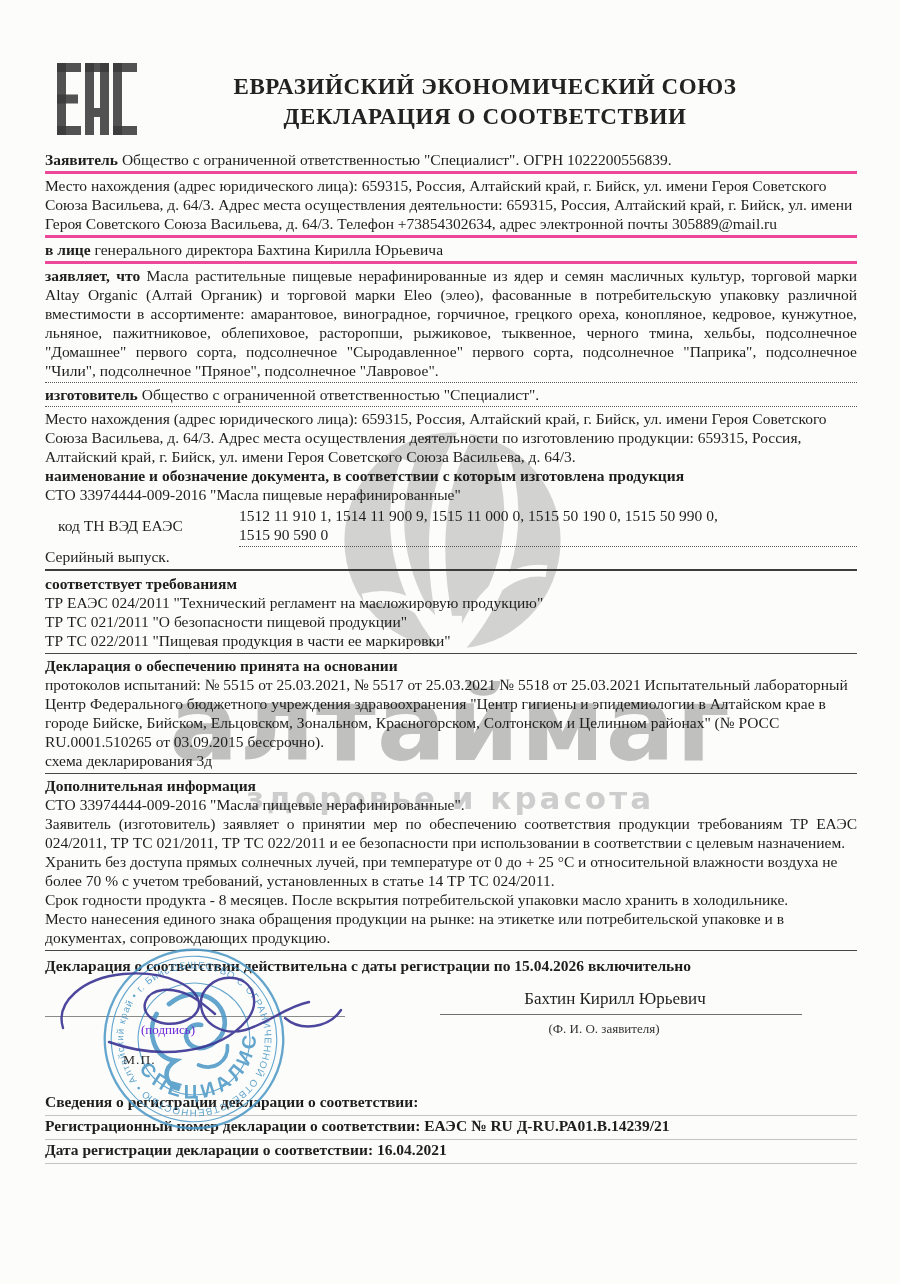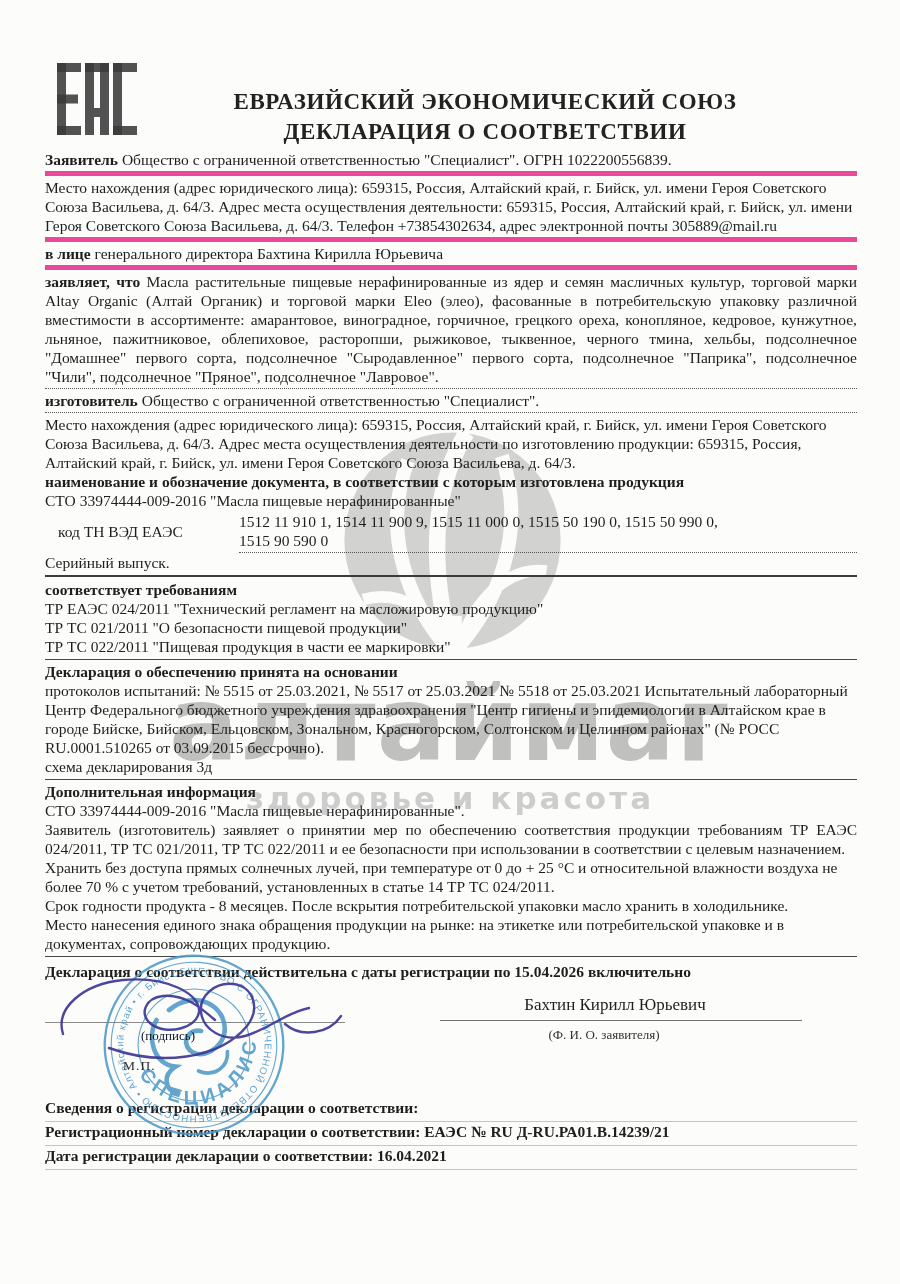--- a/index.html
+++ b/index.html
@@ -11,21 +11,21 @@
     overflow:hidden;
   }
   .page{position:absolute;inset:0;background:#fcfcfb;}
 
   
   .eac-logo{position:absolute;left:57px;top:62px;width:80px;height:74px;}
   .eac-logo rect{fill:#3a3a3a;opacity:.88;}
   .doc-title{
     position:absolute;left:140px;top:72px;width:690px;
     text-align:center;font-weight:bold;font-size:23px;line-height:30px;
-    letter-spacing:.6px;color:#222;margin-top:15px;
+    letter-spacing:.6px;color:#222;
   }
 
   
   .watermark{position:absolute;inset:0;z-index:1;pointer-events:none;}
   .wm-emblem{position:absolute;left:335px;top:423px;width:235px;height:247px;opacity:.5;}
   .wm-brand{
     position:absolute;left:0;top:664px;width:900px;text-align:center;
     font-family:"DejaVu Sans", sans-serif;font-weight:bold;
     font-size:103px;color:#9c9c9c;opacity:.62;letter-spacing:1px;
   }
@@ -37,39 +37,39 @@
 
   
   .content{
     position:absolute;left:45px;top:150px;width:812px;z-index:2;
     font-size:15.5px;line-height:19px;
   }
   p.row{margin:0;}
   .bold{font-weight:bold;}
   .just{text-align:justify;}
   .gap{margin-top:4px;}
-  .rule{border-bottom:5px solid #ec4899;padding-bottom:2px;margin-bottom:2px !important;}
+  .rule{border-bottom:3px solid #ec4899;padding-bottom:2px;margin-bottom:2px !important;}
   .rule15{border-bottom:1.5px solid #464646;padding-bottom:3px;margin-bottom:2px !important;}
   .dotted-b{border-bottom:1px dotted #565656;padding-bottom:2px;margin-bottom:2px !important;}
   .serial{border-bottom:2px solid #3c3c3c;padding-bottom:3px;margin-bottom:3px !important;}
   .rule-light{border-bottom:1px solid #c4c4c4;}
 
   .tnved{display:flex;margin-top:2px;margin-left:13px;}
   .tnved-label{width:181px;padding-top:10px;}
   .tnved-codes{flex:1;border-bottom:1px dotted #565656;padding-bottom:2px;}
 
   .validity{padding:3px 0 5px 0;}
 
   
   .sig-block{position:relative;height:112px;}
   .sig-line-left{position:absolute;left:0;top:36px;width:300px;border-top:1px solid #8a8a8a;}
   .sig-line-right{position:absolute;left:395px;top:34px;width:362px;border-top:1px solid #6f6f6f;}
   .sig-name{position:absolute;left:390px;top:9px;width:360px;text-align:center;font-size:17px;}
   .fio-label{position:absolute;left:378px;top:39px;width:362px;text-align:center;font-size:13px;color:#333;}
-  .podpis-label{position:absolute;left:96px;top:40px;font-size:13px;color:#0f172a;z-index:5;}
+  .podpis-label{position:absolute;left:96px;top:40px;font-size:13px;color:#6d28d9;z-index:5;}
   .mp-label{position:absolute;left:78px;top:70px;font-size:13.5px;color:#2e2e2e;z-index:5;letter-spacing:1px;}
   .stamp-wrap{position:absolute;left:56px;top:-34px;width:186px;height:186px;transform:rotate(-18deg);opacity:.88;z-index:3;}
   .sign-ink{position:absolute;left:4px;top:-22px;width:330px;height:110px;z-index:4;opacity:.92;}
 
   .reg{margin-top:5px;padding-bottom:4px;}
 </style>
 </head>
 <body>
 
 <div class="page">

